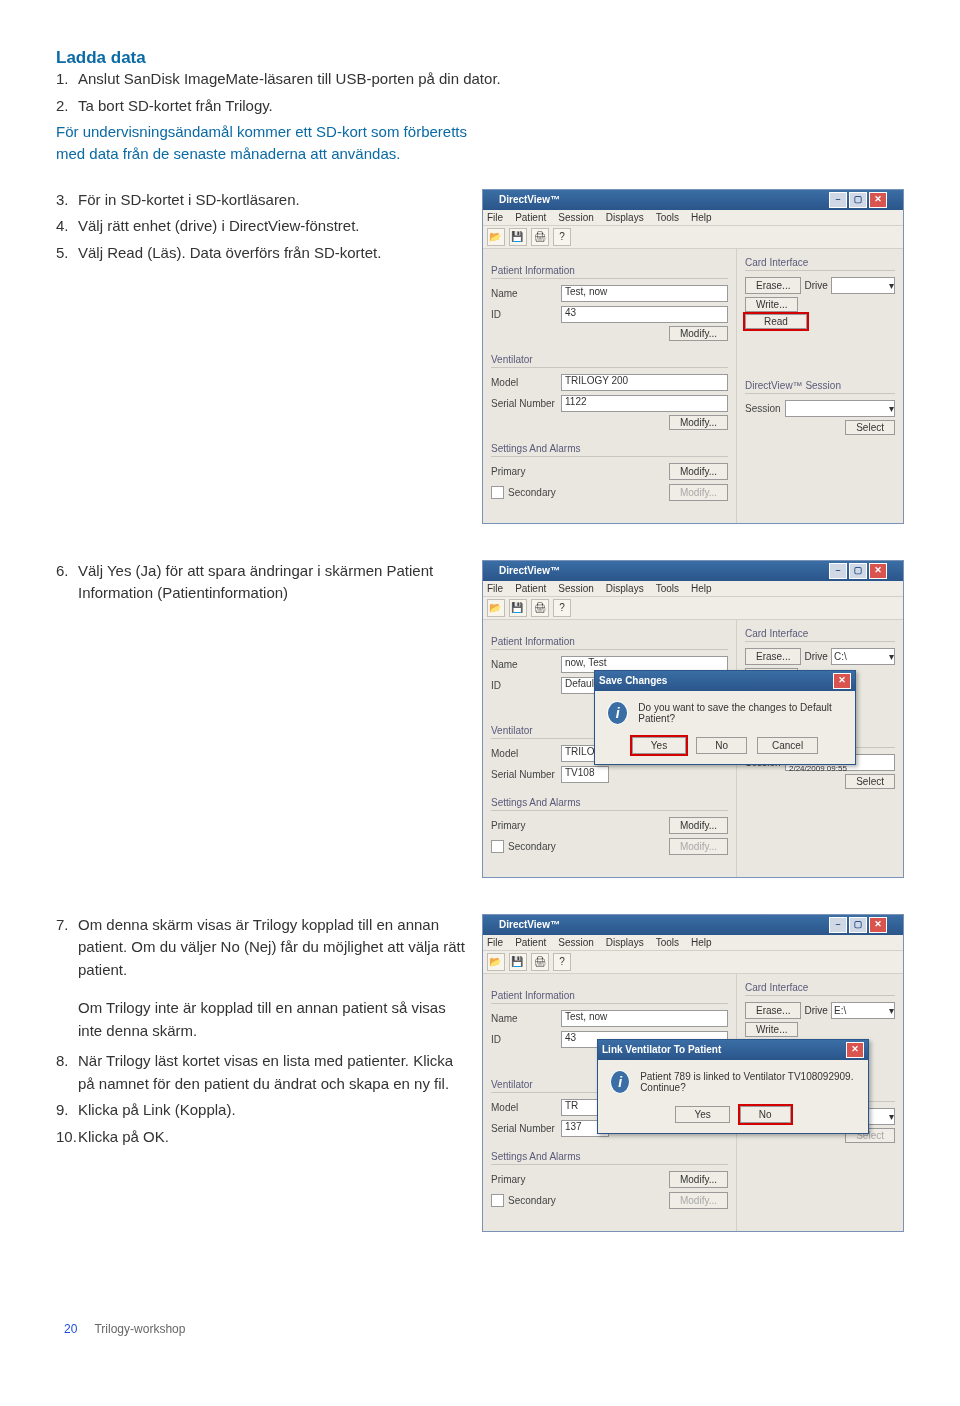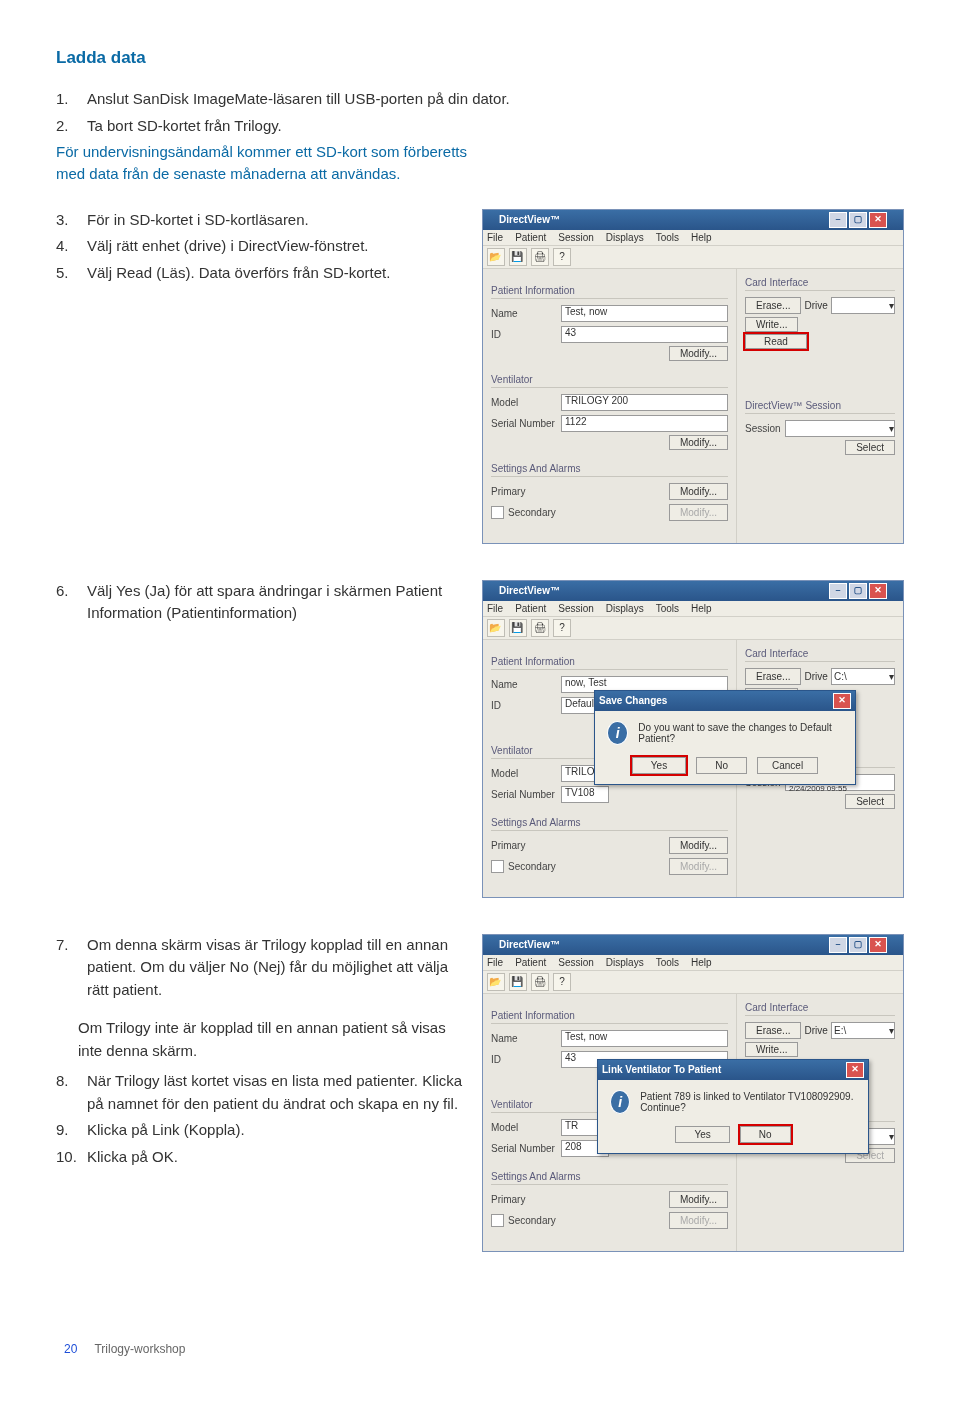--- a/index.html
+++ b/index.html
@@ -9,21 +9,21 @@
     font-size: 15px;
     color: #333;
     background: #fff;
     width: 960px;
     box-sizing: border-box;
   }
   h2.section-title {
     color: #0a6aa5;
     font-weight: 700;
     font-size: 17px;
-    margin: 0 0 20px 0;
+    margin: 0 0 0 0;
   }
   .intro-note {
     color: #0a6aa5;
     font-size: 15px;
     line-height: 1.45;
     margin: 4px 0 24px 0;
     max-width: 440px;
   }
   .row {
     display: flex;
@@ -47,21 +47,20 @@
     align-items: flex-start;
     margin-bottom: 4px;
     line-height: 1.5;
   }
   ol.steps > li .num {
     width: 22px;
     flex-shrink: 0;
   }
   ol.steps > li .txt {
     flex: 1;
-    margin-left: 9px;
   }
   .sub-note {
     margin: 16px 0 8px 22px;
     line-height: 1.5;
   }
   
   .app-window {
     background: #e9e7e0;
     border: 1px solid #7a92b8;
     font-family: Tahoma, Arial, sans-serif;
@@ -534,21 +533,21 @@
               <div class="btn-row-right"><span class="win-btn">Modify...</span></div>
             </div>
             <div class="group">
               <div class="group-label">Ventilator</div>
               <div class="field-row">
                   <span class="lbl">Model</span>
                   <span class="win-input small">TR</span>
                 </div>
               <div class="field-row">
                   <span class="lbl">Serial Number</span>
-                  <span class="win-input small">208</span>
+                  <span class="win-input small">137</span>
                 </div>
             </div>
             <div class="group">
               <div class="group-label">Settings And Alarms</div>
               <div class="field-row">
                   <span class="lbl">Primary</span>
                   <span style="flex:1"></span>
                   <span class="win-btn">Modify...</span>
                 </div>
               <div class="field-row disabled">

